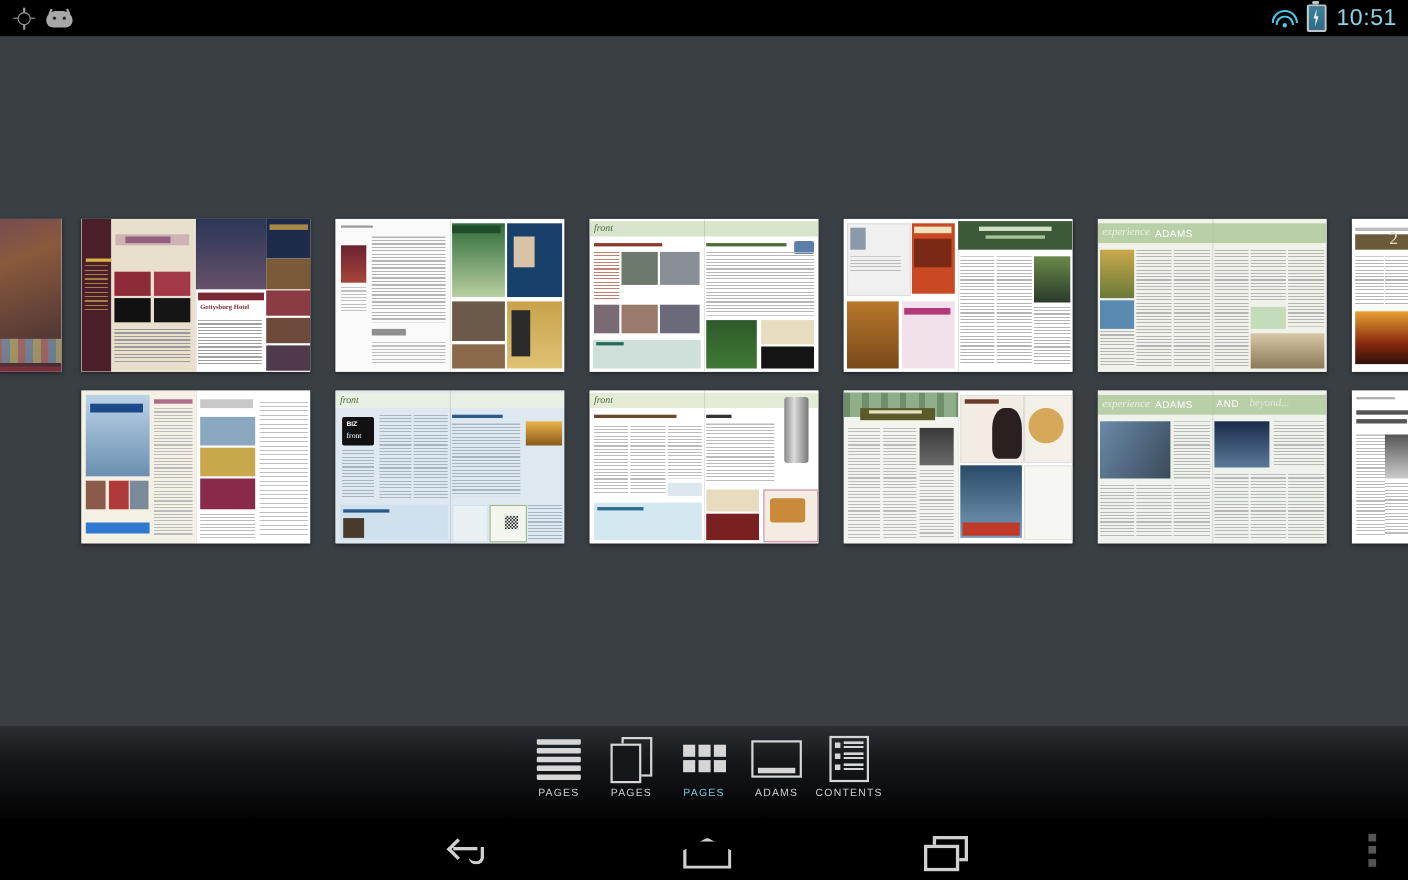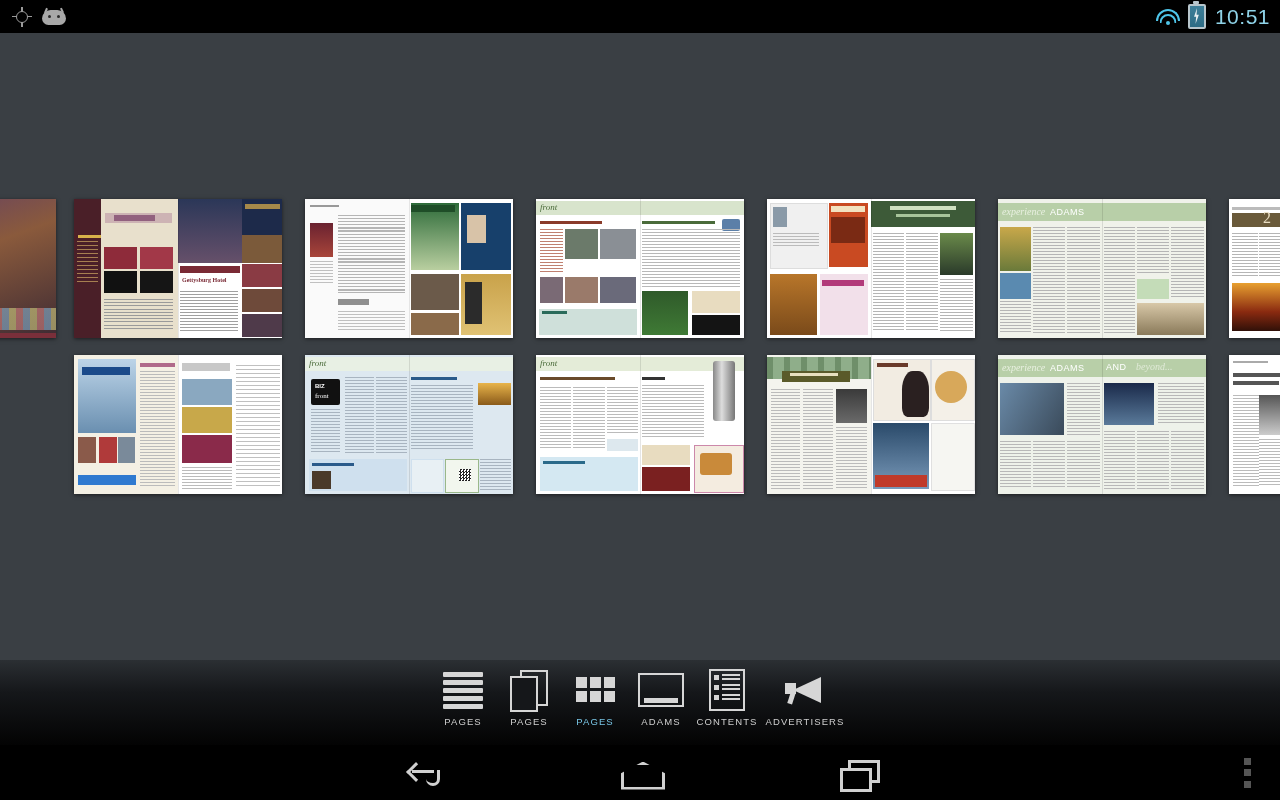--- a/index.html
+++ b/index.html
@@ -580,30 +580,20 @@
             <div class="ln x2" style="top:3px;"></div>
           <div class="bul" style="top:14px;"></div>
             <div class="ln x2" style="top:13px;"></div>
           <div class="bul" style="top:24px;"></div>
             <div class="ln x2" style="top:23px;"></div>
         </div>
       </div>
       <div class="tb-label">CONTENTS</div>
     </div>
 
-    <div class="tb-item" style="width:90px;">
-      <div class="tb-icon">
-        <div class="ic ic-adv">
-          <div class="cone"></div>
-            <div class="box"></div>
-            <div class="handle"></div>
-        </div>
-      </div>
-      <div class="tb-label">ADVERTISERS</div>
-    </div>
   </div>
 </div>
 
 <div id="navbar">
   <div class="nav-btn" id="nav-back">
     <div class="ic-back">
       <div class="stem"></div>
         <div class="hook"></div>
         <div class="tip"></div>
     </div>

